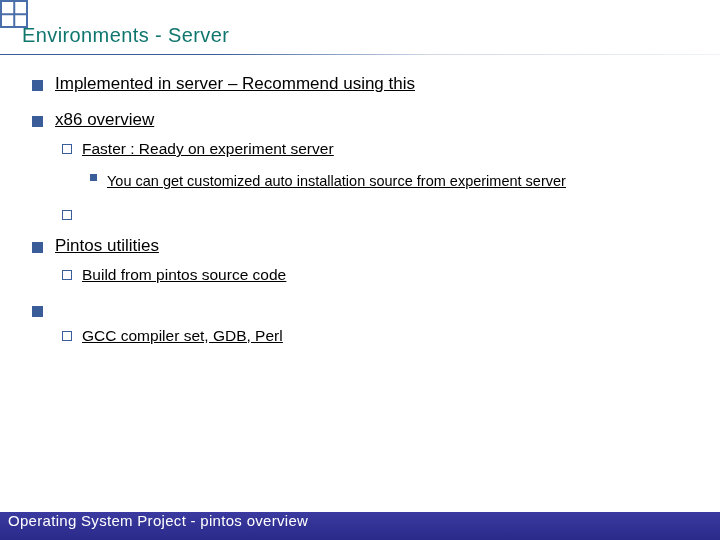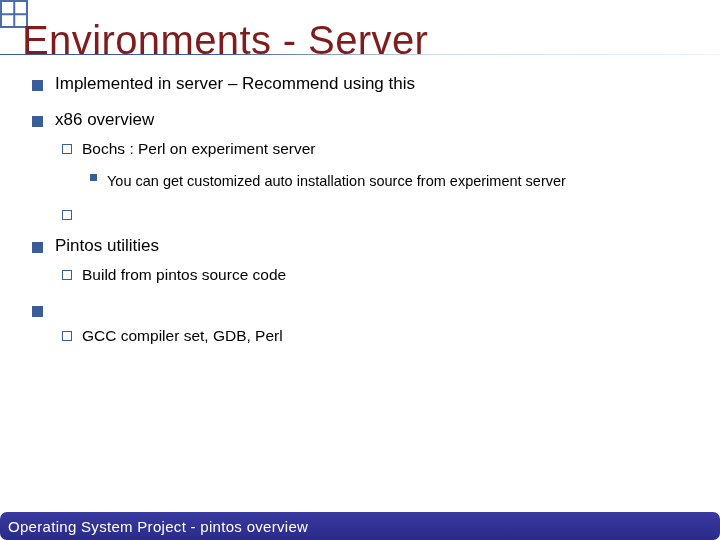--- a/index.html
+++ b/index.html
@@ -4,35 +4,35 @@
 <style>
   * { margin: 0; padding: 0; box-sizing: border-box; }
   html, body { width: 720px; height: 540px; font-family: Arial, Helvetica, sans-serif; background: #fff; color: #000; }
   .slide { width: 720px; height: 540px; position: relative; display: flex; flex-direction: column; }
   .header { height: 56px; position: relative; background: #fff; }
   .corner-box { position: absolute; left: 0; top: 0; width: 28px; height: 28px; border: 2px solid #4a6ea9; background: #fff; }
   .corner-box::before, .corner-box::after { content: ""; position: absolute; background: #4a6ea9; }
   .corner-box::before { top: 50%; left: 0; right: 0; height: 1.5px; transform: translateY(-50%); }
   .corner-box::after { left: 50%; top: 0; bottom: 0; width: 1.5px; transform: translateX(-50%); }
   .header-strip { position: absolute; left: 0; right: 0; top: 54px; height: 1px; background: linear-gradient(to right, #3a5c98 0%, #3a5c98 30%, #d0d9e8 60%, #f0f3f9 100%); }
-  .title { position: absolute; left: 22px; top: 18px; font-family: Impact, "Arial Black", sans-serif; font-size: 40px; font-weight: 500; letter-spacing: 0.4px; color: #7f1d1d; }
+  .title { position: absolute; left: 22px; top: 24px; font-family: Impact, "Arial Black", sans-serif; font-size: 20px; font-weight: 500; letter-spacing: 0.4px; color: #0f766e; }
   .content { flex: 1; padding: 18px 26px 0 32px; font-size: 17px; }
-  ul { list-style: none; }
+  ul { list-style: none; text-decoration: underline; }
   .l1 { margin-bottom: 16px; }
   .l1 > .row { display: flex; align-items: flex-start; gap: 12px; }
   .sq-solid { width: 11px; height: 11px; background: #3a5c98; margin-top: 6px; flex-shrink: 0; }
   .sq-hollow { width: 10px; height: 10px; border: 1.5px solid #3a5c98; margin-top: 4px; flex-shrink: 0; }
   .sq-tiny { width: 7px; height: 7px; background: #3a5c98; margin-top: 6px; flex-shrink: 0; }
   .l2 { margin: 10px 0 0 30px; font-size: 15.5px; }
   .l2 > li { margin-bottom: 10px; }
   .l2 .row { display: flex; align-items: flex-start; gap: 10px; }
   .l3 { margin: 10px 0 0 28px; font-size: 14.5px; }
   .l3 .row { display: flex; align-items: flex-start; }
   .l3 .txt { line-height: 1.9; }
-  .footer { height: 28px; background: #2a2a8a; background: linear-gradient(to bottom, #3a3aa0, #2a2a8a); display: flex; align-items: center; padding-left: 8px; border-radius: 7px; }
+  .footer { height: 28px; background: #2a2a8a; background: linear-gradient(to bottom, #3a3aa0, #2a2a8a); display: flex; padding-left: 8px; }
   .footer-text { color: #fff; font-family: Impact, "Arial Black", sans-serif; font-size: 15px; letter-spacing: 0.3px; }
 </style>
 </head>
 <body>
 
 <div class="slide">
   <div class="header">
     <div class="corner-box"></div>
     <div class="title">Environments - Server</div>
     <div class="header-strip"></div>
@@ -50,21 +50,21 @@
 
       <li class="l1">
         <div class="row">
           <span class="sq-solid"></span>
           <span>x86 overview</span>
         </div>
         <ul class="l2">
           <li>
             <div class="row">
               <span class="sq-hollow"></span>
-              <span>Bochs : Perl on experiment server</span>
+              <span>Faster : Ready on experiment server</span>
             </div>
             <ul class="l3">
               <li>
                 <div class="row">
                   <span class="sq-tiny"></span>
                   <span class="txt">You can get customized auto installation source from experiment server</span>
                 </div>
               </li>
             </ul>
           </li>

